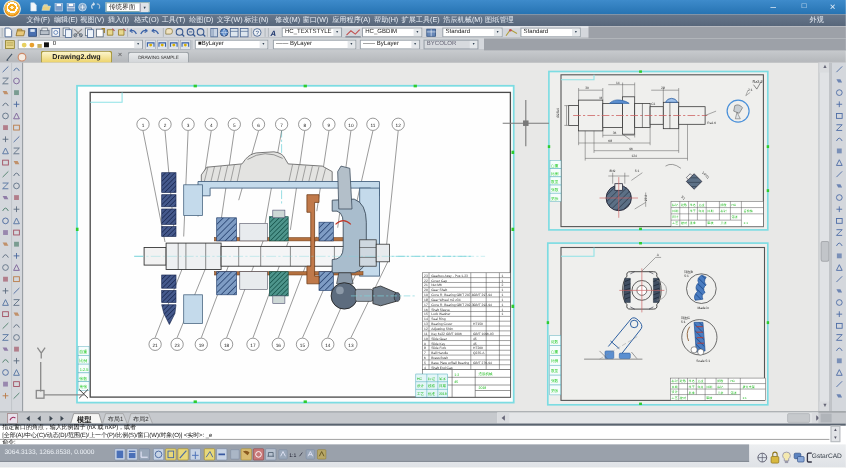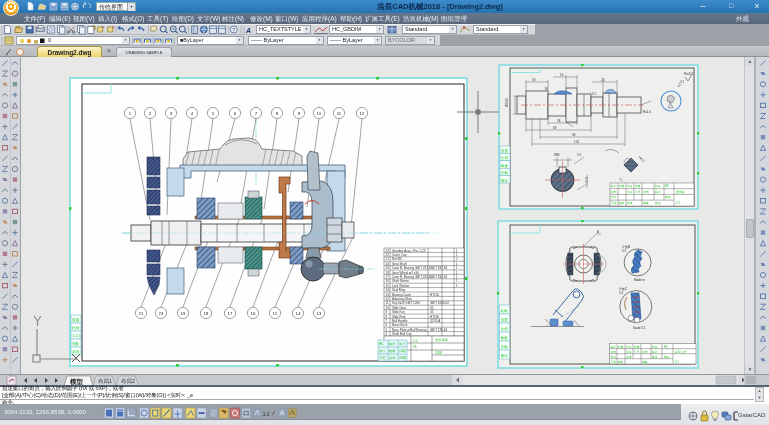--- a/index.html
+++ b/index.html
@@ -54,21 +54,20 @@
         <rect x="51.5" y="3.5" width="4" height="2" fill="#fff"></rect>
       <rect x="61" y="3" width="7" height="7" fill="#7a9cc8" stroke="#d0e0f0" stroke-width="0.5"></rect>
         <rect x="62.5" y="3.5" width="4" height="2" fill="#fff"></rect>
         <path d="M61 7 L68 7" stroke="#fff" stroke-width="0.6"></path>
       <circle cx="75" cy="6.5" r="3.5" fill="#88aacc" stroke="#d8e8f8" stroke-width="0.6"></circle>
         <path d="M73 6.5 L77 6.5 M75 4.5 L75 8.5" stroke="#fff" stroke-width="0.6"></path>
       <path d="M84 8 Q82 4 86 3.5 M86 3.5 L84.5 2.5 M86 3.5 L84.8 5" fill="none" stroke="#d8e4f0" stroke-width="1"></path>
       <path d="M90 8 Q92 4 88 3.5" fill="none" stroke="#a8c0d8" stroke-width="1"></path>
     </g>
   </svg>
-  <div id="wtitle" class="abs">浩辰CAD机械2018 - [Drawing2.dwg]</div>
   <div id="ifc" class="abs">传统界面<i>▼</i></div>
   <div class="abs winbtn" style="left:688px;">–</div>
   <div class="abs winbtn" style="left:716px;font-size:7px;">□</div>
   <div class="abs winbtn" style="left:742px;">×</div>
   <div id="menubar" class="abs">
     <span style="left:24px">文件(F)</span>
       <span style="left:49px">编辑(E)</span>
     <span style="left:73px">视图(V)</span>
       <span style="left:98px">插入(I)</span>
     <span style="left:122px">格式(O)</span>

